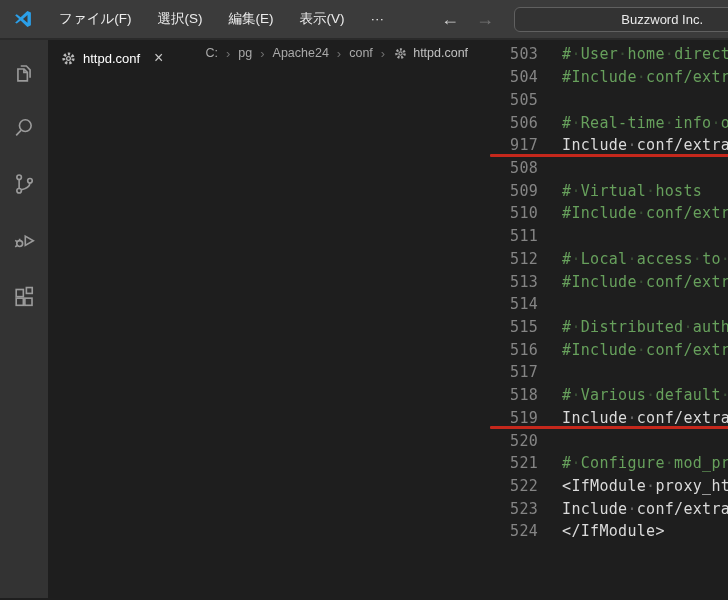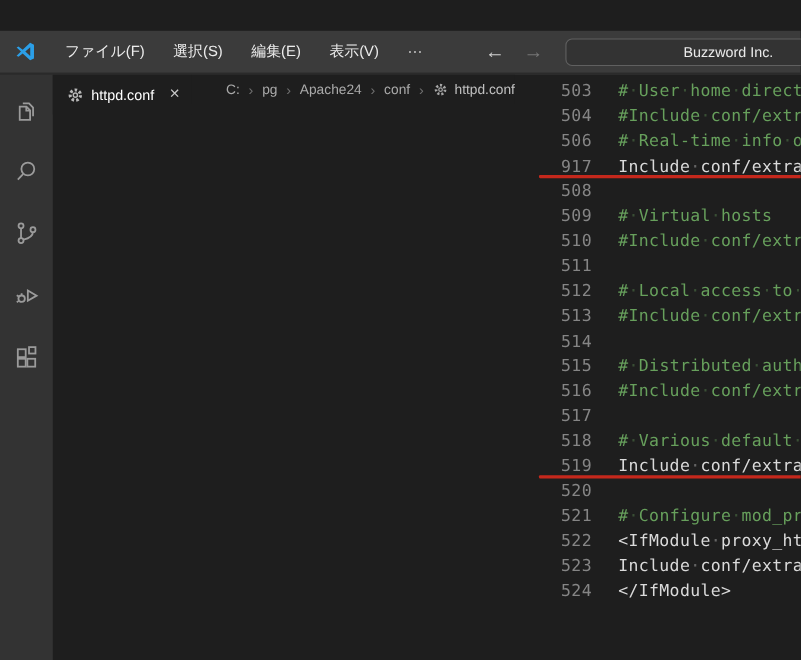--- a/index.html
+++ b/index.html
@@ -1,21 +1,21 @@
 <!DOCTYPE html>
 <html><head>
 <meta charset="utf-8">
 <style>
   * { margin:0; padding:0; box-sizing:border-box; }
   html,body { width:728px; height:600px; overflow:hidden; background:#1e1e1e;
               font-family:"Liberation Sans","DejaVu Sans",sans-serif; }
 
   
   .titlebar { height:40px; background:#3b3b3b; display:flex; align-items:center;
-              border-bottom:2px solid #2a2a2a;margin-top:28px; }
+              border-bottom:2px solid #2a2a2a; }
   .logo { width:22px; height:22px; margin:0 12px 0 12px; flex:none; }
   .menus { display:flex; align-items:center; }
   .menu-item { color:#ececec; font-size:13.5px; padding:0 13px; height:40px;
                line-height:40px; cursor:default; white-space:nowrap; }
   .nav-arrows { display:flex; align-items:center; gap:17px; margin-left:44px; font-size:18px; }
   .arrow-back { color:#cfcfcf; }
   .arrow-fwd  { color:#757575; }
   .command-center { flex:1 1 auto; height:25px; margin-left:20px; margin-right:-34px;
                     background:#333333; border:1px solid #606060; border-radius:6px;
                     color:#eaeaea; font-size:13px; line-height:23px; text-align:right;
@@ -155,20 +155,24 @@
       <div>
           <div class="code-line">
             <span class="line-number">503</span>
             <span class="line-text comment">#<span class="ws">·</span>User<span class="ws">·</span>home<span class="ws">·</span>directories</span>
           </div>
           <div class="code-line">
             <span class="line-number">504</span>
             <span class="line-text comment">#Include<span class="ws">·</span>conf/extra/httpd-userdir.conf</span>
           </div>
           <div class="code-line">
+            <span class="line-number">505</span>
+            <span class="line-text plain"></span>
+          </div>
+          <div class="code-line">
             <span class="line-number">506</span>
             <span class="line-text comment">#<span class="ws">·</span>Real-time<span class="ws">·</span>info<span class="ws">·</span>on<span class="ws">·</span>requests<span class="ws">·</span>and<span class="ws">·</span>configuration</span>
           </div>
           <div class="code-line">
             <span class="line-number">917</span>
             <span class="line-text plain">Include<span class="ws">·</span>conf/extra/httpd-info.conf</span>
             <div class="annotation-underline" style="width: 394.281px;"></div>
           </div>
           <div class="code-line">
             <span class="line-number">508</span>

